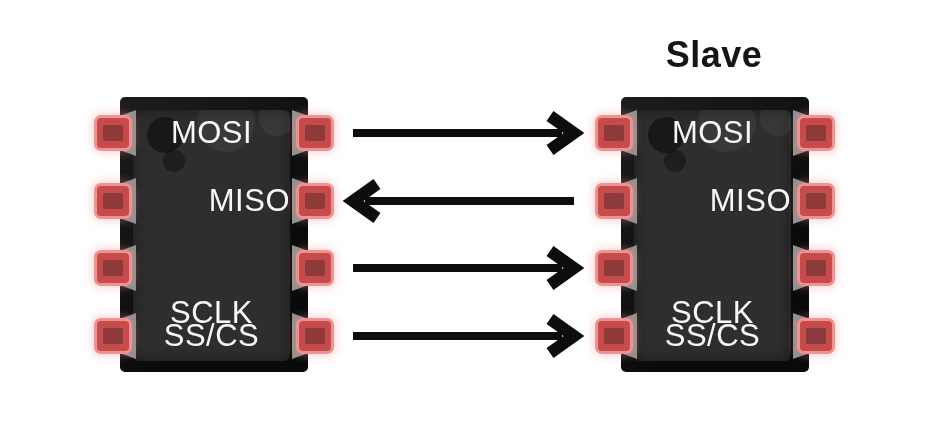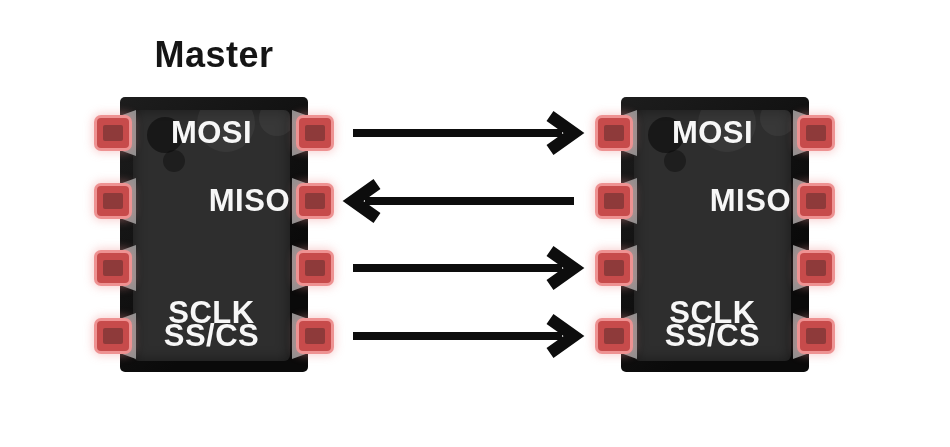--- a/index.html
+++ b/index.html
@@ -30,21 +30,21 @@
     border-radius:6px;overflow:hidden;
     box-shadow:inset 0 0 14px rgba(0,0,0,.45);
   }
   .mold{position:absolute;border-radius:50%;}
   .m-dark-1{left:14px;top:7px;width:36px;height:36px;background:rgba(8,8,8,.55);}
   .m-dark-2{left:30px;top:40px;width:22px;height:22px;background:rgba(8,8,8,.40);}
   .m-light-1{left:64px;top:-16px;width:58px;height:58px;background:rgba(255,255,255,.05);}
   .m-light-2{left:126px;top:-10px;width:36px;height:36px;background:rgba(255,255,255,.05);}
   .chip-label{
     position:absolute;left:0;right:0;height:38px;line-height:38px;
-    text-align:center;font-size:31px;font-weight:bold;
+    text-align:center;font-size:31px;font-weight:normal;
     color:var(--label-text,#f7f7f7);letter-spacing:.5px;
   }
   .row0{top:4px;}.row1{top:72px;text-align:right;}.row2{top:139px;margin-top:45px;}.row3{top:207px;}
   
   .lead{
     position:absolute;width:20px;height:46px;
     background:var(--lead-gray,#8f8f8f);z-index:2;
   }
   .lead.left{left:-4px;clip-path:polygon(0 16%,100% 0,100% 100%,0 84%);}
   .lead.right{right:-4px;clip-path:polygon(0 0,100% 16%,100% 84%,0 100%);}
@@ -64,21 +64,21 @@
   
   .arrows{position:absolute;left:0;top:0;width:950px;height:447px;pointer-events:none;}
   .ar-line{stroke:var(--arrow,#0d0d0d);stroke-width:8;}
   .ar-head{fill:none;stroke:var(--arrow,#0d0d0d);stroke-width:12;stroke-linejoin:miter;}
 </style>
 </head>
 <body>
 
 <div class="canvas">
 
-  <div class="title master-title">Master</div>
+  <div class="title slave-title">Slave</div>
 
   <div class="chip chip-master">
     <div class="face">
       <div class="mold m-light-1"></div>
       <div class="mold m-light-2"></div>
       <div class="mold m-dark-1"></div>
       <div class="mold m-dark-2"></div>
       <div class="chip-label row0">MOSI</div>
       <div class="chip-label row1">MISO</div>
       <div class="chip-label row2">SCLK</div>

